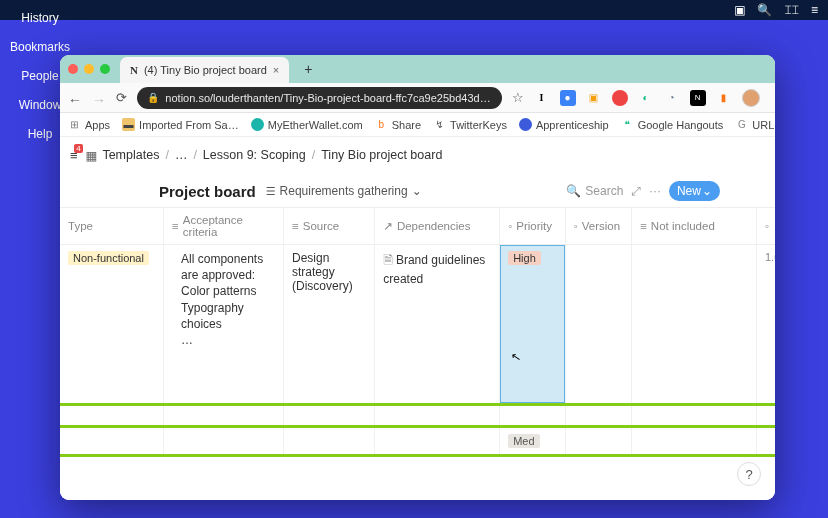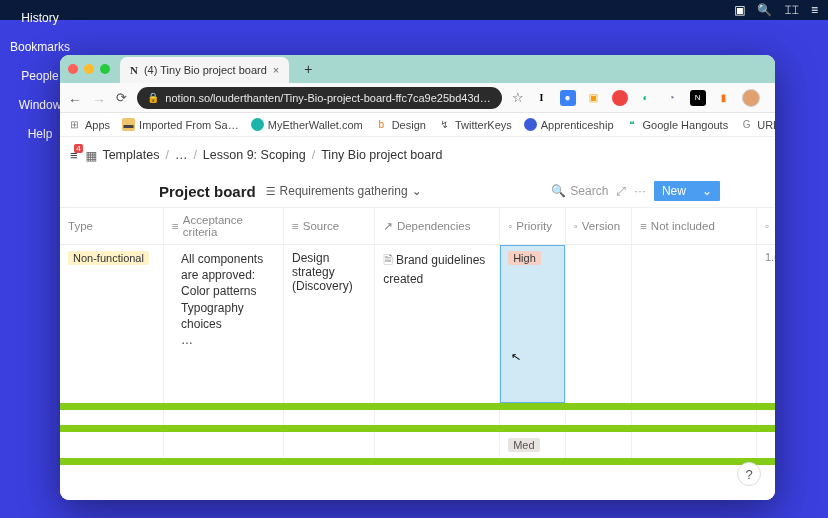--- a/index.html
+++ b/index.html
@@ -98,30 +98,30 @@
     display:flex; align-items:center; padding:8px 55px 6px 55px;
     gap:10px;
     margin-left:44px;
   }
   .db-title{ font-weight:700; font-size:15px; color:#222;}
   .view-sel{ display:flex; align-items:center; gap:4px; color:#555; font-size:12px;}
   .view-ic{ font-size:11px;}
   .db-head-right{ margin-left:auto; display:flex; align-items:center; gap:8px; color:#999;}
   .search{ display:flex; align-items:center; gap:4px; color:#999; font-size:12px;}
   .new-btn{
-    background:#4a9df0; color:#fff; border-radius:1px;
-    padding:3px 8px; font-size:12px; display:flex; align-items:center; gap:16px;
+    background:#4a9df0; color:#fff; border-radius:10px;
+    padding:3px 8px; font-size:12px; display:flex; align-items:center; gap:1px;
   }
   
   .tbl{ flex:1; overflow:hidden;}
   .hdr{ display:flex; border-top:1px solid #eee; border-bottom:1px solid #eee; font-size:11.5px; color:#888;}
   .col{ padding:6px 8px; border-right:1px solid #f0f0f0; display:flex; align-items:center; gap:4px;}
   .c0{width:105px;} .c1{width:121px;} .c2{width:92px;} .c3{width:126px;}
   .c4{width:66px;} .c5{width:67px;} .c6{width:126px;} .c7{width:18px; border-right:none;}
-  .row{ display:flex; border-bottom:7px solid #84cc16; font-size:12px; color:#333; min-height:22px;}
+  .row{ display:flex; border-bottom:3px solid #84cc16; font-size:12px; color:#333; min-height:22px;}
   .row1 .col{ align-items:flex-start; padding-top:6px; padding-bottom:6px;}
   .row1{ min-height:158px;}
   .tag{ display:inline-block; padding:1px 5px; border-radius:2px; font-size:11px;}
   .tag-yel{ background:#fff3c7;}
   .tag-pink{ background:#f6d1c3;}
   .tag-gray{ background:#e8e5e0; color:#555;}
   .cell-sel{ background:#d1e8f5; box-shadow:inset 0 0 0 1px #5fb3e8;text-align:center;}
   .row1 .c4.cell-sel{ height:158px;}
   .doc-ic{ color:#888; margin-right:3px;}
   .multiline{ line-height:1.35; white-space:pre-line;margin-left:9px;}
@@ -208,21 +208,21 @@
     <div class="bm">
         <span class="bi" style="background:#f0c36d;">▬</span>
         <span>Imported From Sa…</span>
       </div>
     <div class="bm">
         <span class="bi" style="background:#1cb5ac;border-radius:50%;"></span>
         <span>MyEtherWallet.com</span>
       </div>
     <div class="bm">
         <span class="bi" style="color:#f97316;">b</span>
-        <span>Design</span>
+        <span>Share</span>
       </div>
     <div class="bm">
         <span class="bi" style="color:#555;">↯</span>
         <span>TwitterKeys</span>
       </div>
     <div class="bm">
         <span class="bi" style="background:#3b5bdb;border-radius:50%;"></span>
         <span>Apprenticeship</span>
       </div>
     <div class="bm">

